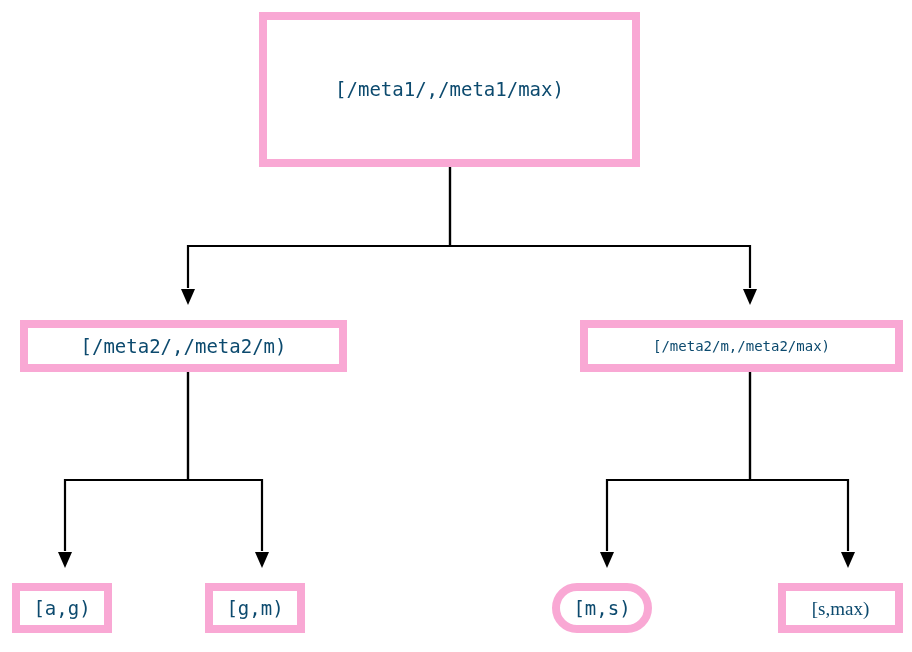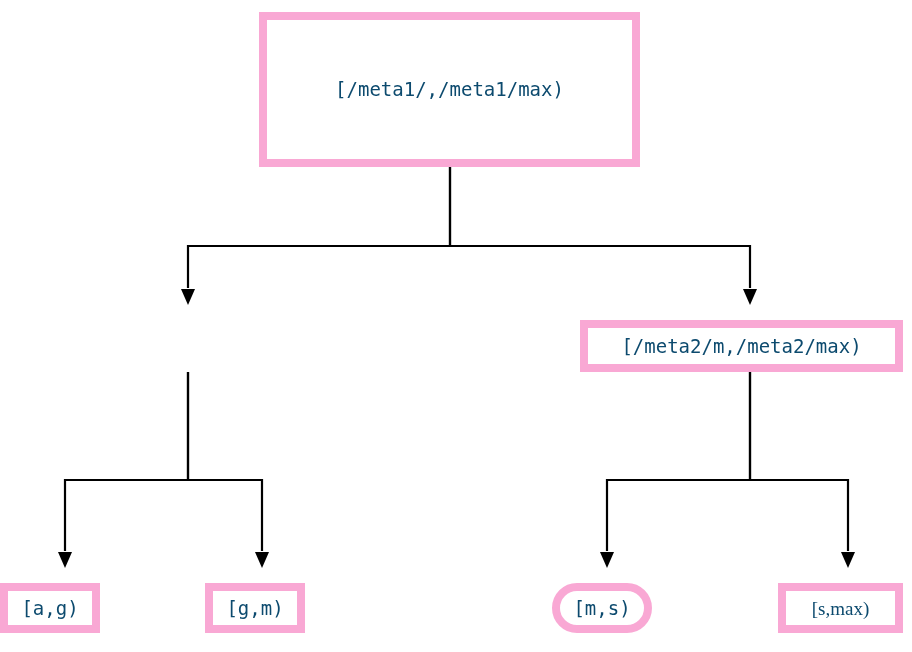--- a/index.html
+++ b/index.html
@@ -55,25 +55,25 @@
     top: 320px;
     width: 327px;
     height: 52px;
     font-size: 19px;
   }
   #node-meta2-high {
     left: 580px;
     top: 320px;
     width: 323px;
     height: 52px;
-    font-size: 19px;
+    font-size: 14px;
   }
   
   #node-leaf-ag {
-    left: 0;
+    left: 12px;
     top: 583px;
     width: 100px;
     height: 50px;
     font-size: 19px;
   }
   #node-leaf-gm {
     left: 205px;
     top: 583px;
     width: 100px;
     height: 50px;
@@ -131,20 +131,23 @@
     <g>
       <path d="M 750 372 L 750 480 L 848 480 L 848 551" stroke="#000000" stroke-width="2.2" fill="none" stroke-linecap="butt" stroke-linejoin="miter"></path>
       <polygon points="841,552 855,552 848,568" fill="#000000"></polygon>
     </g>
   </svg>
 
   <div class="node" id="node-root">
     <span class="node-label">[/meta1/,/meta1/max)</span>
   </div>
 
+  <div class="node" id="node-meta2-low">
+    <span class="node-label">[/meta2/,/meta2/m)</span>
+  </div>
 
   <div class="node" id="node-meta2-high">
     <span class="node-label">[/meta2/m,/meta2/max)</span>
   </div>
 
   <div class="node" id="node-leaf-ag">
     <span class="node-label">[a,g)</span>
   </div>
 
   <div class="node" id="node-leaf-gm">

